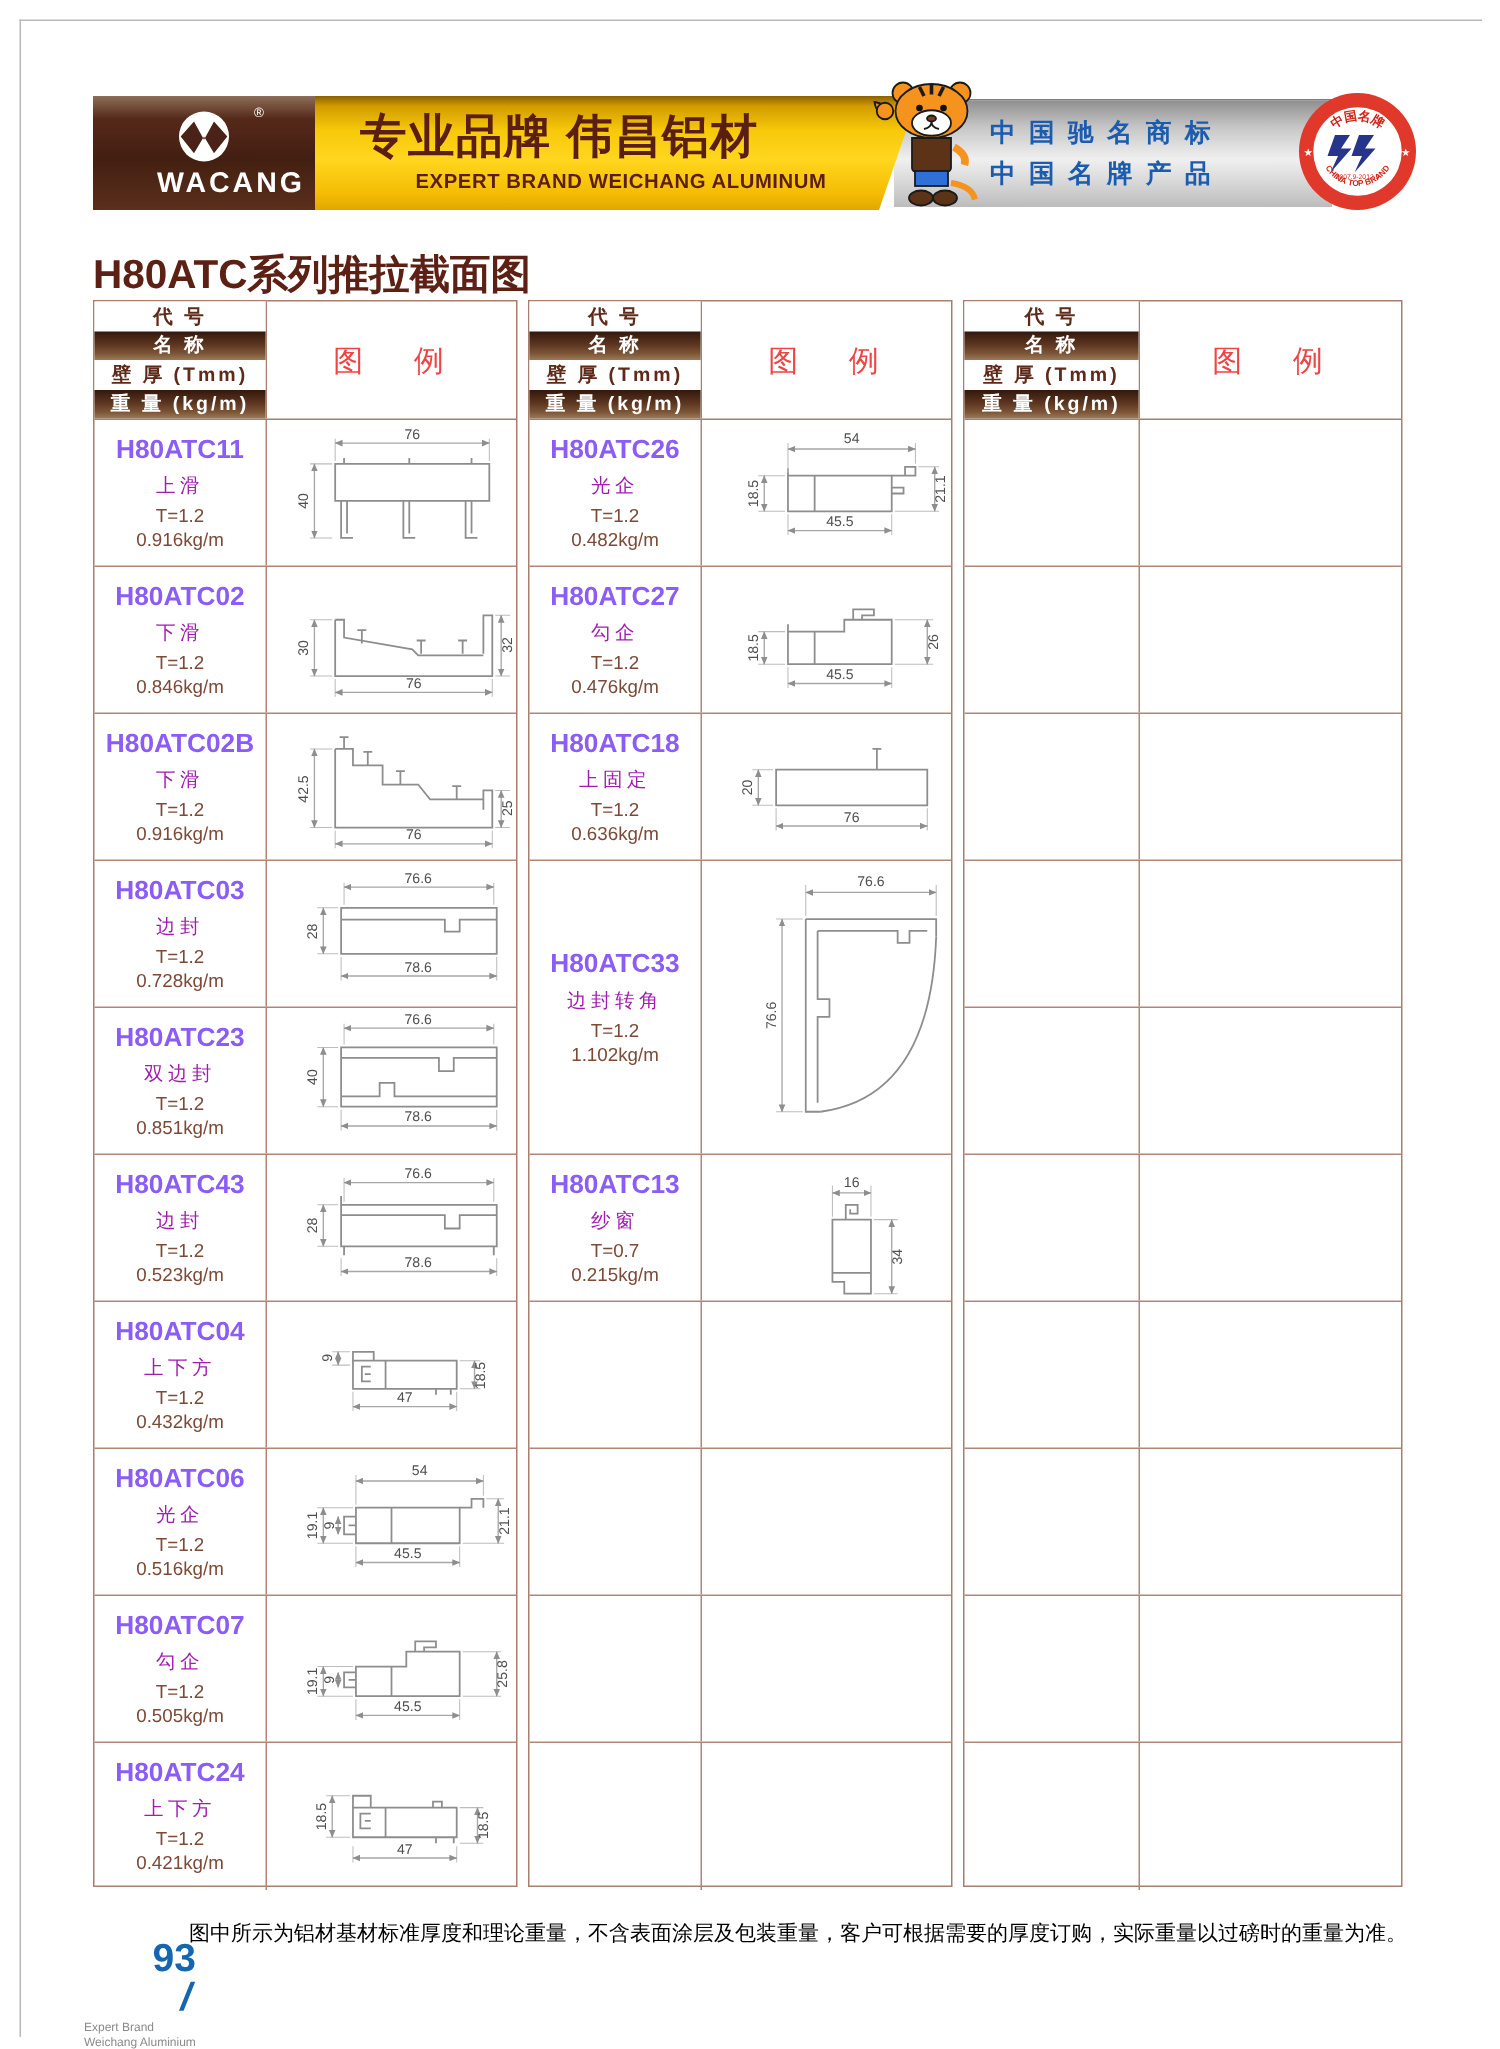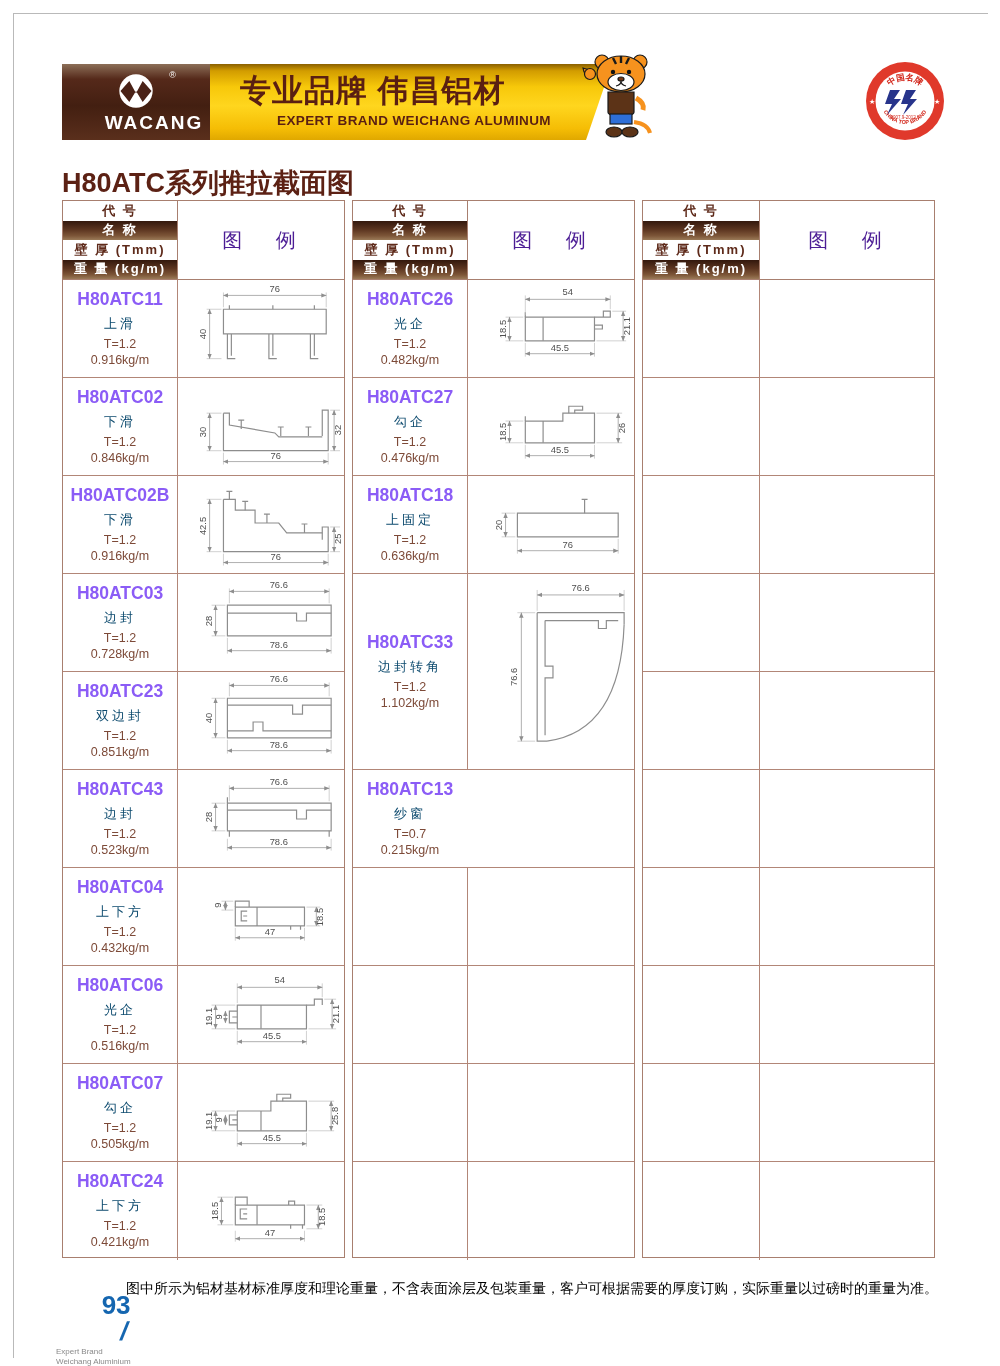--- a/index.html
+++ b/index.html
@@ -36,31 +36,31 @@
   .g1{left:62px;width:283px;height:1058px;}
   .g2{left:352px;width:283px;height:1058px;}
   .g3{left:642px;width:293px;height:1058px;}
   .ghead{height:78px;display:flex;border-bottom:1px solid #a87f6f;}
   .hleft{width:114px;border-right:1px solid #a87f6f;display:flex;flex-direction:column;}
   .g3 .hleft{width:116px;}
   .hbar{flex:1;display:flex;align-items:center;justify-content:center;font-size:13px;font-weight:bold;
     letter-spacing:2px;color:#5e2a1a;background:#fff;white-space:nowrap;}
   .hbar.dark{background:linear-gradient(180deg,#33180d 0%,#5c3520 45%,#7d5638 78%,#9a7a58 100%);color:#fff;}
   .hlegend{flex:1;display:flex;align-items:center;justify-content:center;font-size:20px;
-    letter-spacing:14px;color:#4c1d95;padding-left:10px;}
+    letter-spacing:14px;color:#ef4444;padding-left:10px;}
   .gbody{display:flex;flex-direction:column;}
   .row{height:98px;display:flex;border-bottom:1px solid #b28677;box-sizing:border-box;}
   .row.tall{height:196px;}
   .row:last-child{border-bottom:none;}
   .cell{box-sizing:border-box;}
   .cell.label{width:114px;display:flex;flex-direction:column;align-items:center;justify-content:center;}
   .g3 .cell.label{width:116px;}
   .cell.diagram{flex:1;border-left:1px solid #b28677;display:flex;align-items:center;justify-content:center;overflow:hidden;}
   .code{font-size:17.5px;font-weight:bold;color:#8b5cf6;margin-bottom:5px;white-space:nowrap;}
-  .pname{font-size:13px;color:#0c4a6e;letter-spacing:3px;margin-bottom:4px;white-space:nowrap;}
+  .pname{font-size:13px;color:#a21caf;letter-spacing:3px;margin-bottom:4px;white-space:nowrap;}
   .pt,.pw{font-size:12.5px;color:#7d4a38;margin-bottom:2px;}
 
   svg .pl{fill:none;stroke:#8d8d8d;stroke-width:1.2px;}
   svg .dl{stroke:#a6a6a6;stroke-width:0.9px;}
   svg .ext{stroke:#bcbcbc;stroke-width:0.7px;}
   svg .dt{fill:#4f4f4f;font-size:9.5px;font-family:"Liberation Sans",sans-serif;}
 
   
   .footer-note{position:absolute;left:62px;top:1280px;width:876px;text-align:right;
     font-size:14px;color:#000000;}
@@ -86,20 +86,24 @@
 
   <div class="logo-block">
     <svg class="logo-mark" width="40" height="40" viewBox="0 0 36 36">
       <circle cx="18" cy="18" r="15" fill="#ffffff"></circle>
       <path d="M4,18 L12,9 L18,20 L24,9 L32,18 L24,28 L18,18 L12,28 Z" fill="#4a2217"></path>
     </svg>
     <div class="reg">®</div>
     <div class="logo-text">WACANG</div>
   </div>
 
+  <div class="gray-bar">
+    <div class="honor-line">中国驰名商标</div>
+    <div class="honor-line">中国名牌产品</div>
+  </div>
 
   <div class="gold-banner">
     <div class="brand-cn">专业品牌  伟昌铝材</div>
     <div class="brand-en">EXPERT BRAND WEICHANG ALUMINUM</div>
   </div>
 
   <svg class="tiger" width="78" height="96" viewBox="0 0 78 96">
     <g stroke="#1a1a1a" stroke-width="1.2">
       <circle cx="20" cy="14" r="7" fill="#f6921e"></circle>
       <circle cx="58" cy="14" r="7" fill="#f6921e"></circle>
@@ -576,20 +580,35 @@
         </div>
       </div>
 
       <div class="row">
         <div class="cell label">
           <div class="code">H80ATC13</div>
           <div class="pname">纱窗</div>
           <div class="pt">T=0.7</div>
           <div class="pw">0.215kg/m</div>
         </div>
+        <div class="cell diagram">
+          <svg width="166" height="96" viewBox="0 0 168 96">
+            <path class="pl" d="M88,42 H114 V92 H96 V84 H88 Z"></path>
+            <path class="pl" d="M88,78 H114"></path>
+            <path class="pl" d="M97,42 V32 H105 V38 H100 V35"></path>
+            <line class="ext" x1="88" y1="40" x2="88" y2="19"></line>
+            <line class="ext" x1="114" y1="40" x2="114" y2="19"></line>
+            <line class="dl" x1="88" y1="24" x2="114" y2="24" marker-start="url(#ar)" marker-end="url(#ar)"></line>
+            <text class="dt" x="101" y="20" text-anchor="middle">16</text>
+            <line class="ext" x1="116" y1="42" x2="132" y2="42"></line>
+            <line class="ext" x1="116" y1="92" x2="132" y2="92"></line>
+            <line class="dl" x1="128" y1="42" x2="128" y2="92" marker-start="url(#ar)" marker-end="url(#ar)"></line>
+            <text class="dt" x="135" y="67" text-anchor="middle" transform="rotate(-90 135 67)">34</text>
+          </svg>
+        </div>
       </div>
 
       <div class="row">
           <div class="cell label"></div>
           <div class="cell diagram"></div>
         </div>
       <div class="row">
           <div class="cell label"></div>
           <div class="cell diagram"></div>
         </div>

